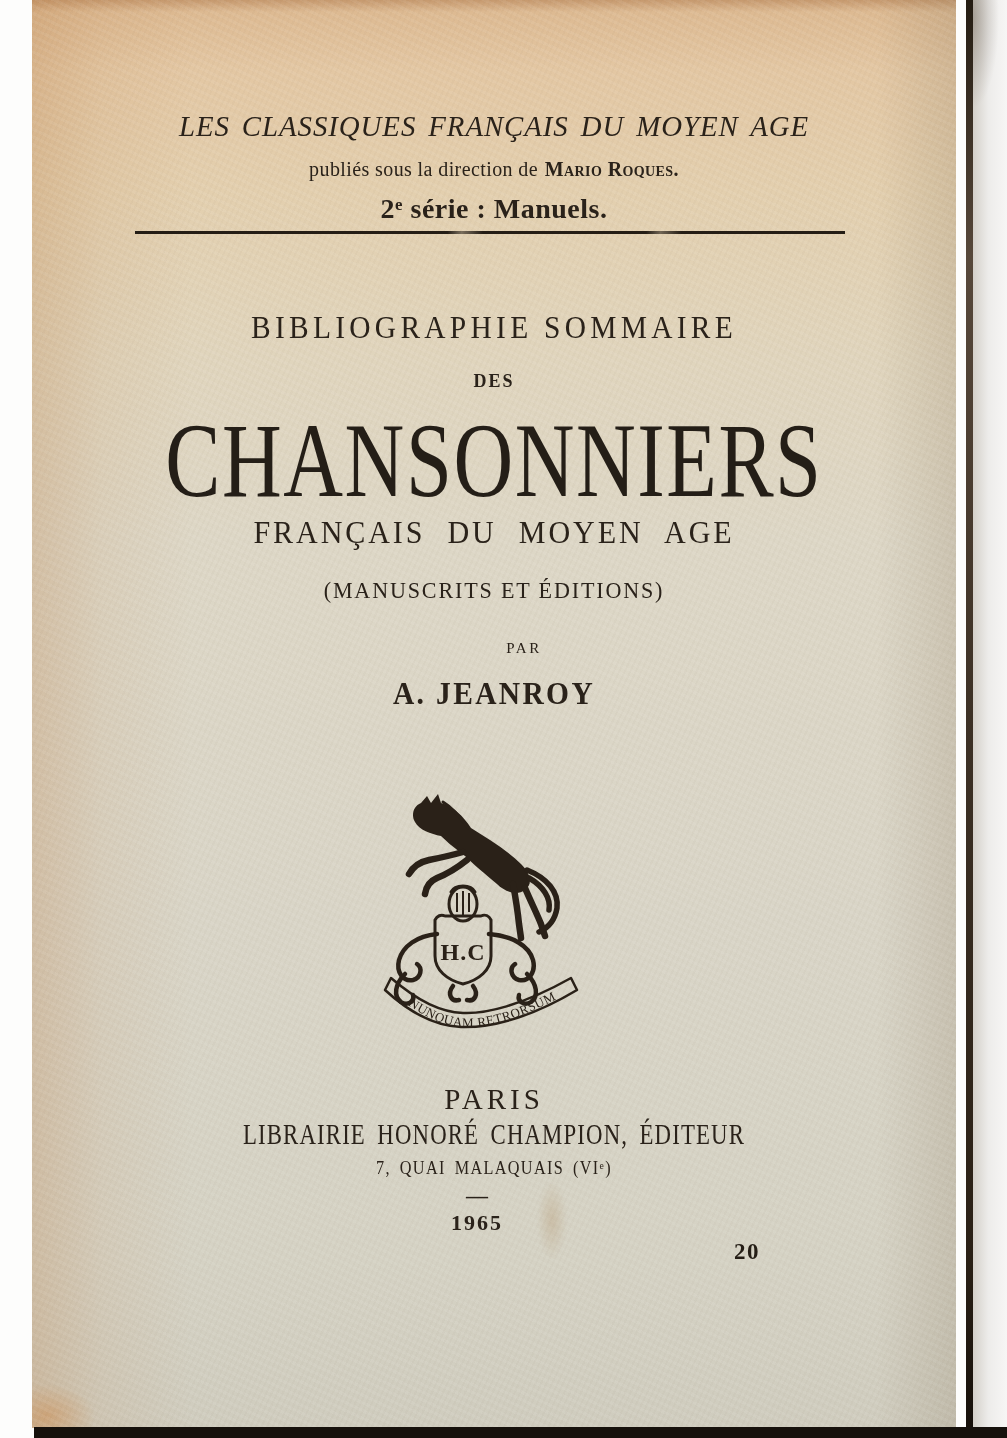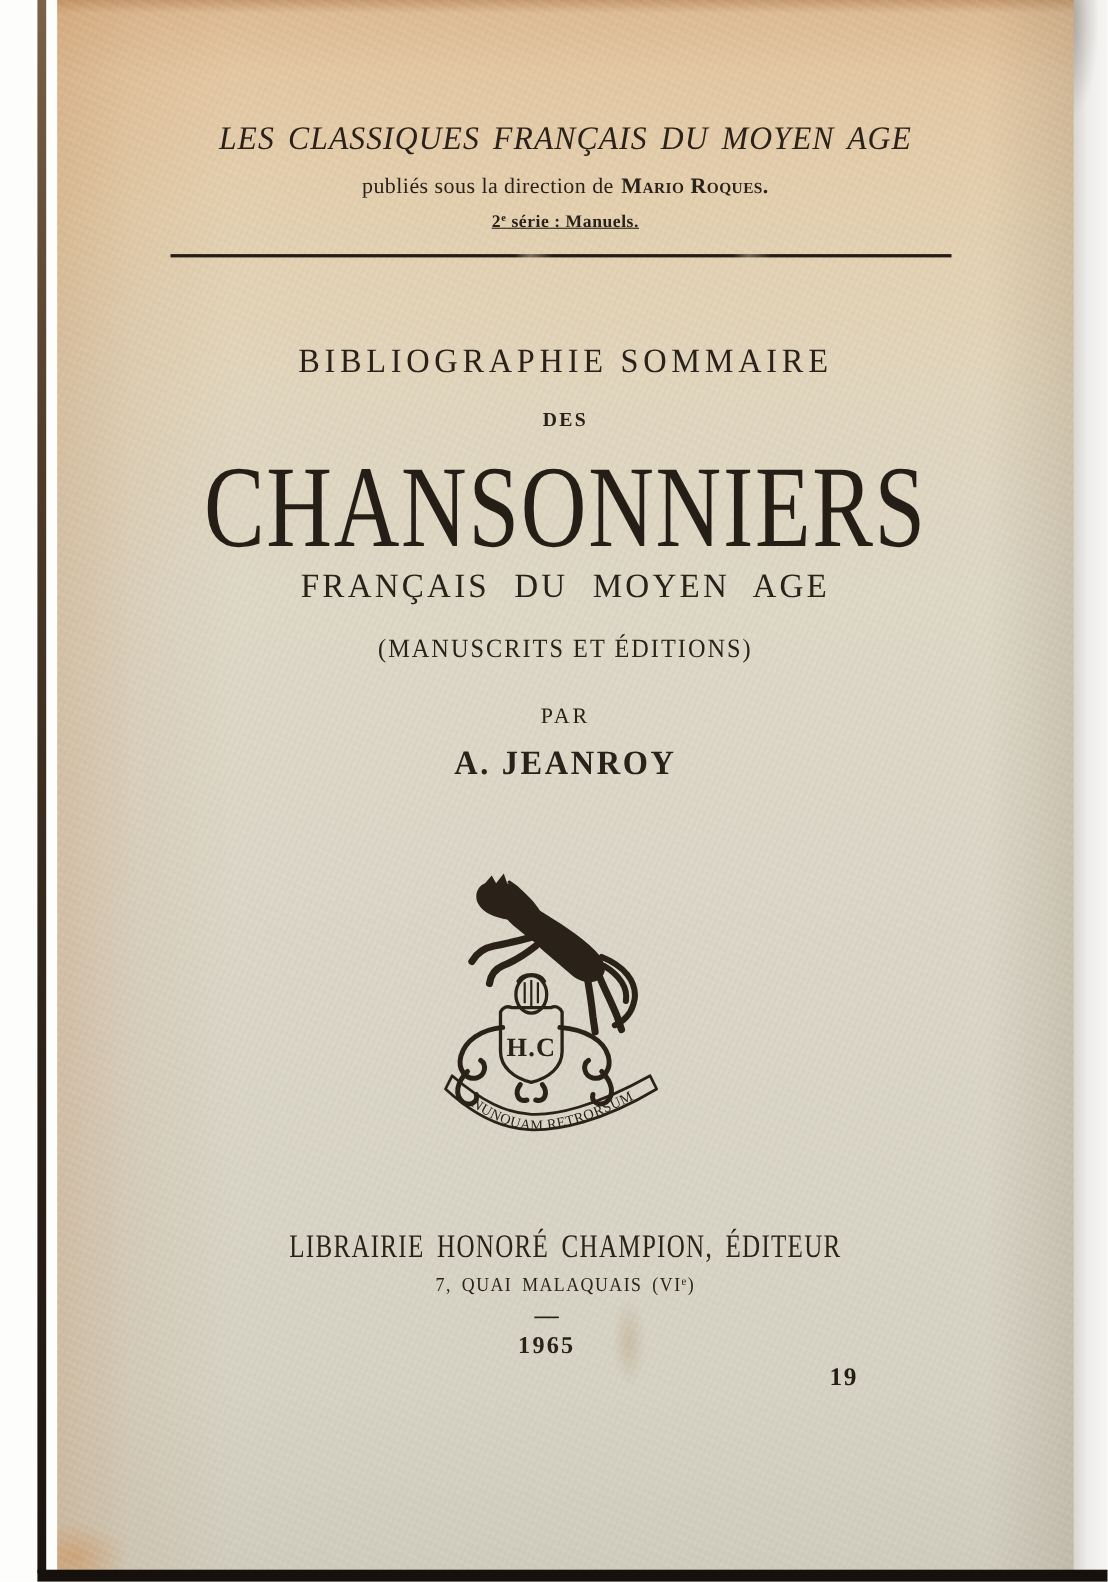--- a/index.html
+++ b/index.html
@@ -1,17 +1,17 @@
 <!DOCTYPE html>
 <html><head>
 <meta charset="utf-8">
 <style>
   html,body{margin:0;padding:0;background:#ffffff;width:1007px;height:1438px;overflow:hidden;}
   .scan{position:relative;width:1007px;height:1438px;background:#fdfdfc;font-family:"Liberation Serif","DejaVu Serif",serif;}
-  .paper{position:absolute;left:52px;top:0;width:924px;height:1428px;
+  .paper{position:absolute;left:32px;top:0;width:924px;height:1428px;
     background:
       radial-gradient(70px 46px at 14px 1416px, rgba(205,140,78,.5), rgba(205,140,78,0) 70%),
       linear-gradient(90deg, rgba(186,128,74,.28), rgba(186,128,74,.10) 70px, rgba(186,128,74,0) 160px),
       linear-gradient(270deg, rgba(130,112,86,.20), rgba(130,112,86,0) 80px),
       linear-gradient(180deg,#c6996e 0,#ddba92 12px,#e3c7a3 70px,#e3cfae 190px,#e0d5bd 360px,#ddd7c6 540px,#d9d5c7 920px,#d5d2c4 1260px,#cfccbe 1428px);
   }
   .paper::before{content:'';position:absolute;inset:0;pointer-events:none;
     background:
       repeating-linear-gradient(115deg, rgba(120,100,80,0.035) 0 2px, rgba(0,0,0,0) 2px 5px),
       repeating-linear-gradient(25deg, rgba(255,255,255,0.06) 0 3px, rgba(0,0,0,0) 3px 7px);}
@@ -26,29 +26,29 @@
   .bottom-bar{position:absolute;left:34px;top:1427px;width:973px;height:11px;background:#16110c;}
   .stain{position:absolute;left:505px;top:1180px;width:30px;height:80px;border-radius:50%;
     background:radial-gradient(closest-side, rgba(160,115,60,.22), rgba(160,115,60,0));filter:blur(1px);}
 
   .t{position:absolute;left:0;width:100%;text-align:center;color:#2a221a;line-height:1.12;white-space:nowrap;transform-origin:50% 50%;}
   .sc{font-variant:small-caps;margin-left:.34em;font-weight:bold;}
   sup.sp{font-size:60%;vertical-align:0.5em;line-height:0;}
 
   .collection{top:109px;font-size:30px;font-style:italic;letter-spacing:1px;word-spacing:4px;transform:scaleX(.96);}
   .director{top:158px;font-size:20px;letter-spacing:.4px;}
-  .series{top:193px;font-size:16px;font-weight:bold;letter-spacing:.5px;text-decoration:underline;}
+  .series{top:193px;font-size:28px;font-weight:bold;letter-spacing:.5px;}
   .rule{position:absolute;left:103px;top:231px;width:710px;height:3px;
     background:linear-gradient(90deg,#241d15 44%,rgba(36,29,21,.55) 46%,#241d15 49%,#241d15 72%,rgba(36,29,21,.6) 74%,#241d15 77%);}
   .supertitle{top:311px;font-size:31px;letter-spacing:4.5px;transform:scaleX(.95);}
   .connector{top:371px;font-size:18px;font-weight:600;letter-spacing:2px;}
   .maintitle{top:402px;font-size:106px;letter-spacing:2px;transform:scaleX(.78);color:#241e17;}
   .subtitle{top:516px;font-size:31px;letter-spacing:3px;word-spacing:12px;transform:scaleX(.97);}
   .note{top:577px;font-size:24px;letter-spacing:2px;transform:scaleX(.92);}
-  .byline{top:640px;font-size:20px;letter-spacing:2.5px;}
+  .byline{top:640px;font-size:15px;letter-spacing:2.5px;margin-left:30px;}
   .author{top:677px;font-size:31px;font-weight:bold;letter-spacing:2.5px;transform:scaleX(.95);}
   .emblem{position:absolute;left:343px;top:788px;width:230px;height:255px;}
   .city{top:1083px;font-size:29px;letter-spacing:4px;}
   .publisher{top:1117px;font-size:30px;letter-spacing:1.5px;word-spacing:6px;transform:scaleX(.76);}
   .address{top:1158px;font-size:18px;letter-spacing:1.5px;word-spacing:4px;transform:scaleX(.9);}
   .separator{top:1184px;font-size:22px;font-weight:bold;transform:translateX(-17px);}
   .year{top:1211px;font-size:22px;font-weight:bold;letter-spacing:2px;transform:translateX(-17px);}
   .collnum{position:absolute;left:702px;top:1239px;font-size:23px;font-weight:bold;letter-spacing:1.5px;color:#241d15;}
 </style>
 </head>
@@ -107,23 +107,24 @@
         <path fill="none" stroke="#2a2118" stroke-width="3" stroke-linejoin="round" d="M60,132 C62,128 66,126 70,128 L106,128 C110,126 114,128 116,132 L116,168 C116,182 104,192 88,196 C72,192 60,182 60,168 Z"></path>
         <text x="88" y="172" text-anchor="middle" font-size="24" font-weight="600" letter-spacing="1" fill="#2a2118" font-family="Liberation Serif, DejaVu Serif, serif">H.C</text>
       </g>
       <g stroke="#2a2118" fill="none">
         <ellipse cx="88" cy="116" rx="14" ry="17" stroke-width="3"></ellipse>
         <path d="M82,105 L82,124 M88,103 L88,127 M94,105 L94,124" stroke-width="2"></path>
         <path d="M76,104 C80,96 96,96 100,104" stroke-width="3" stroke-linecap="round"></path>
       </g>
     </svg>
 
+    <div class="t city">PARIS</div>
     <div class="t publisher">LIBRAIRIE HONORÉ CHAMPION, ÉDITEUR</div>
     <div class="t address"><span>7, QUAI MALAQUAIS (VI</span><sup class="sp">e</sup><span>)</span></div>
     <div class="t separator">—</div>
     <div class="t year">1965</div>
-    <div class="collnum">19</div>
+    <div class="collnum">20</div>
 
     <div class="stain"></div>
   </div>
 
   <div class="bottom-bar"></div>
 </div>
 
 </body></html>

